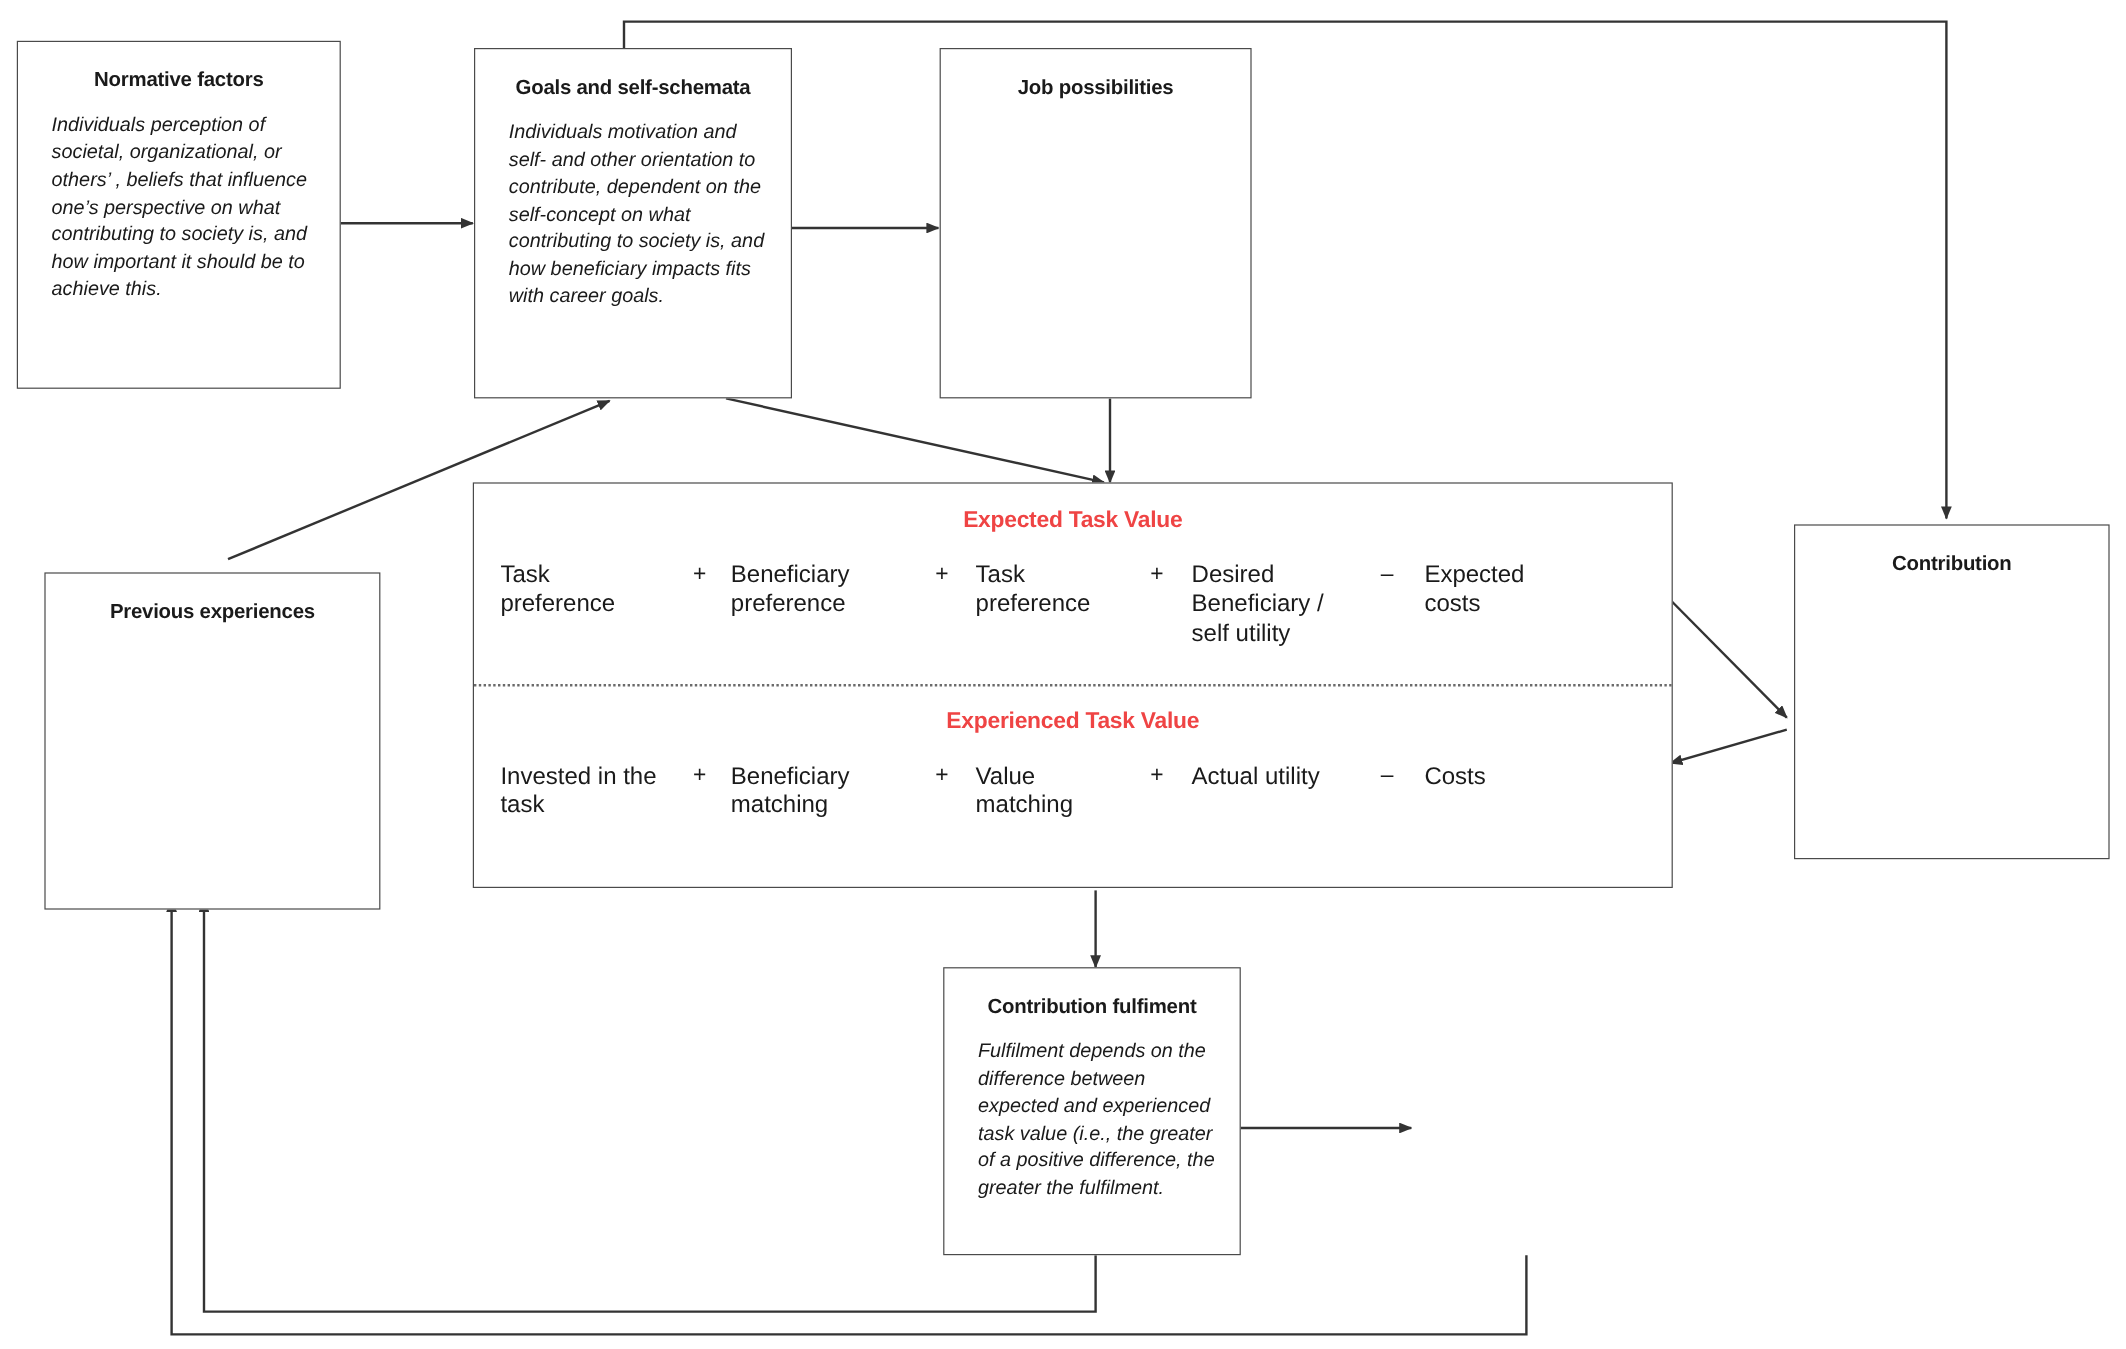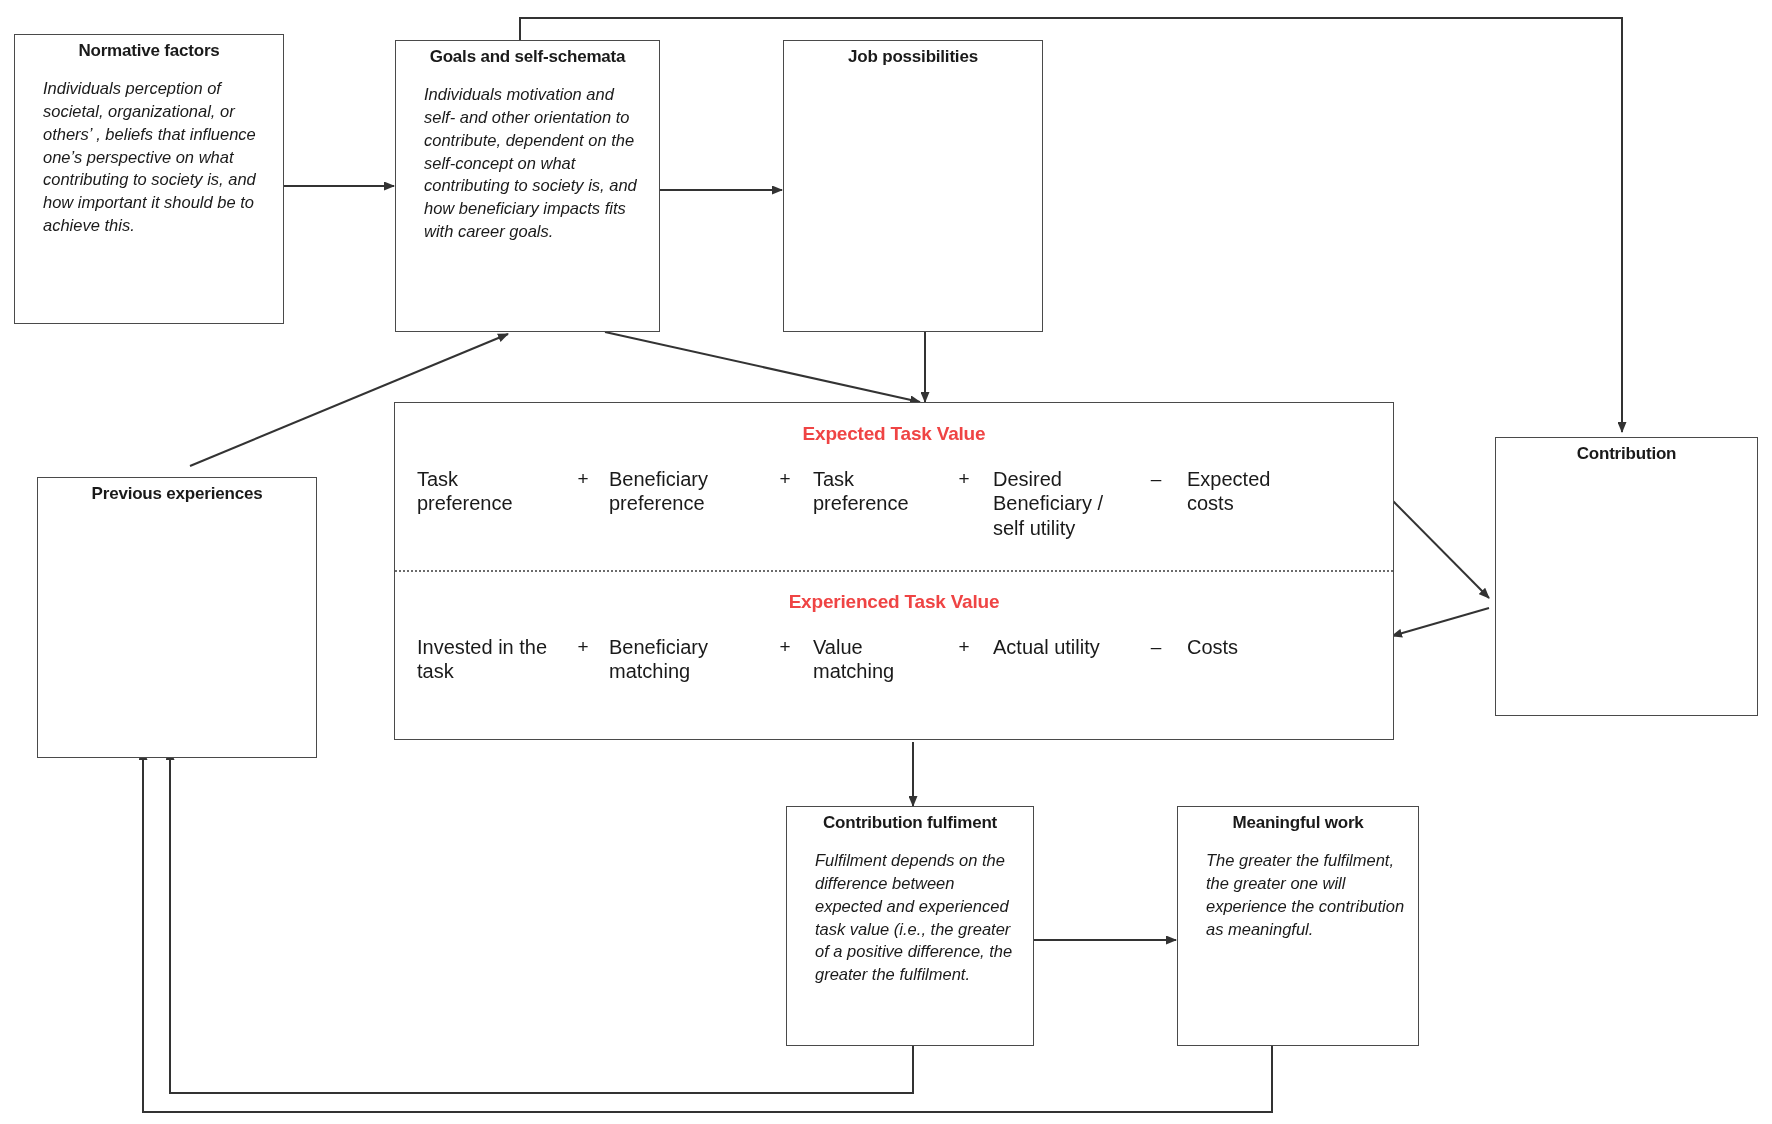--- a/index.html
+++ b/index.html
@@ -21,21 +21,21 @@
     top: 0;
     width: 1772px;
     height: 1124px;
     pointer-events: none;
   }
   .node {
     position: absolute;
     border: 1.5px solid #4a4a4a;
     background: #ffffff;
     box-sizing: border-box;
-    padding: 6px 12px 8px 12px;
+    padding: 22px 12px 8px 12px;
   }
   .node-title {
     font-weight: bold;
     font-size: 17px;
     color: #1a1a1a;
     text-align: center;
     letter-spacing: -0.2px;
     margin-bottom: 16px;
     line-height: 1.2;
   }
@@ -166,24 +166,20 @@
 
   <div class="node" style="left:1495px; top:437px; width:263px; height:279px;">
     <div class="node-title">Contribution</div>
   </div>
 
   <div class="node" style="left:786px; top:806px; width:248px; height:240px;">
     <div class="node-title">Contribution fulfiment</div>
     <div class="node-desc">Fulfilment depends on the difference between expected and experienced task value (i.e., the greater of a positive difference, the greater the fulfilment.</div>
   </div>
 
-  <div class="node" style="left:1177px; top:806px; width:242px; height:240px;">
-    <div class="node-title">Meaningful work</div>
-    <div class="node-desc">The greater the fulfilment, the greater one will experience the contribution as meaningful.</div>
-  </div>
 
   <div class="tv-panel" style="left:394px; top:402px; width:1000px; height:338px;">
 
     <div class="tv-section" style="height:167px;">
       <div class="tv-heading" style="padding-top:20px;">Expected Task Value</div>
       <div class="tv-formula" style="padding:22px 16px 0 22px;">
         <span class="tv-term" style="width:140px;">Task preference</span>
         <span class="tv-op" style="width:52px;">+</span>
         <span class="tv-term" style="width:148px;">Beneficiary preference</span>
         <span class="tv-op" style="width:56px;">+</span>

